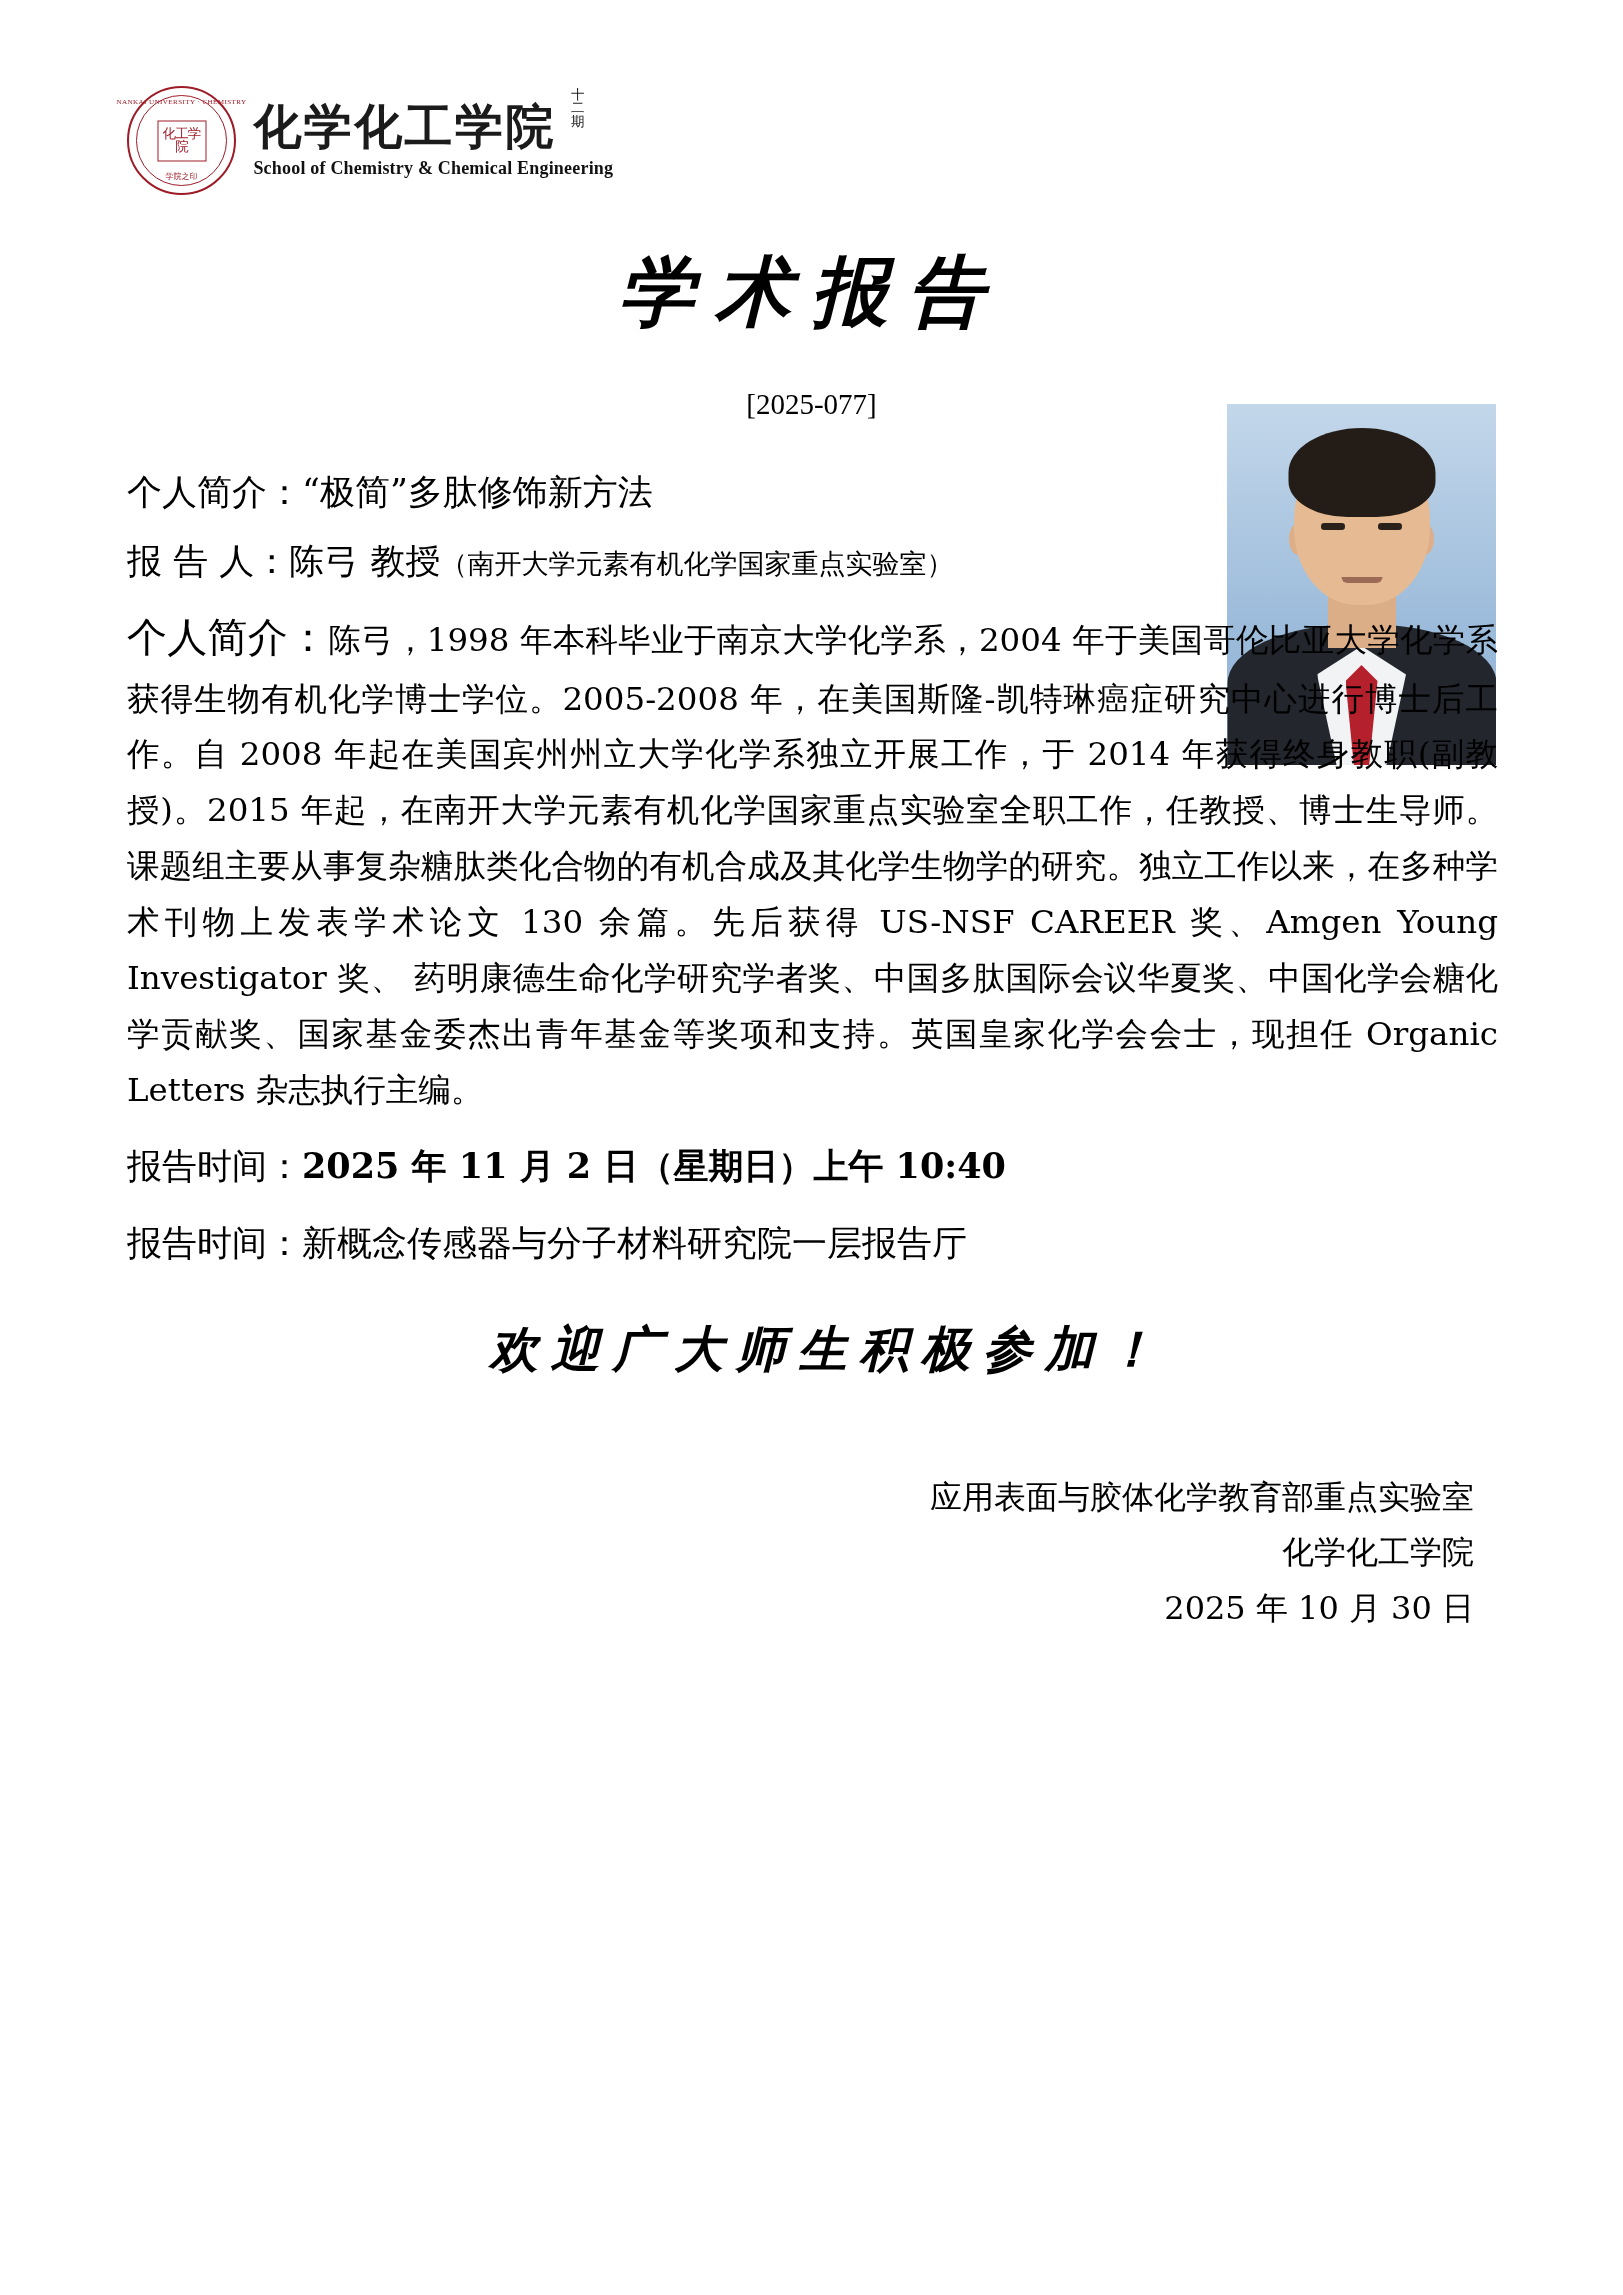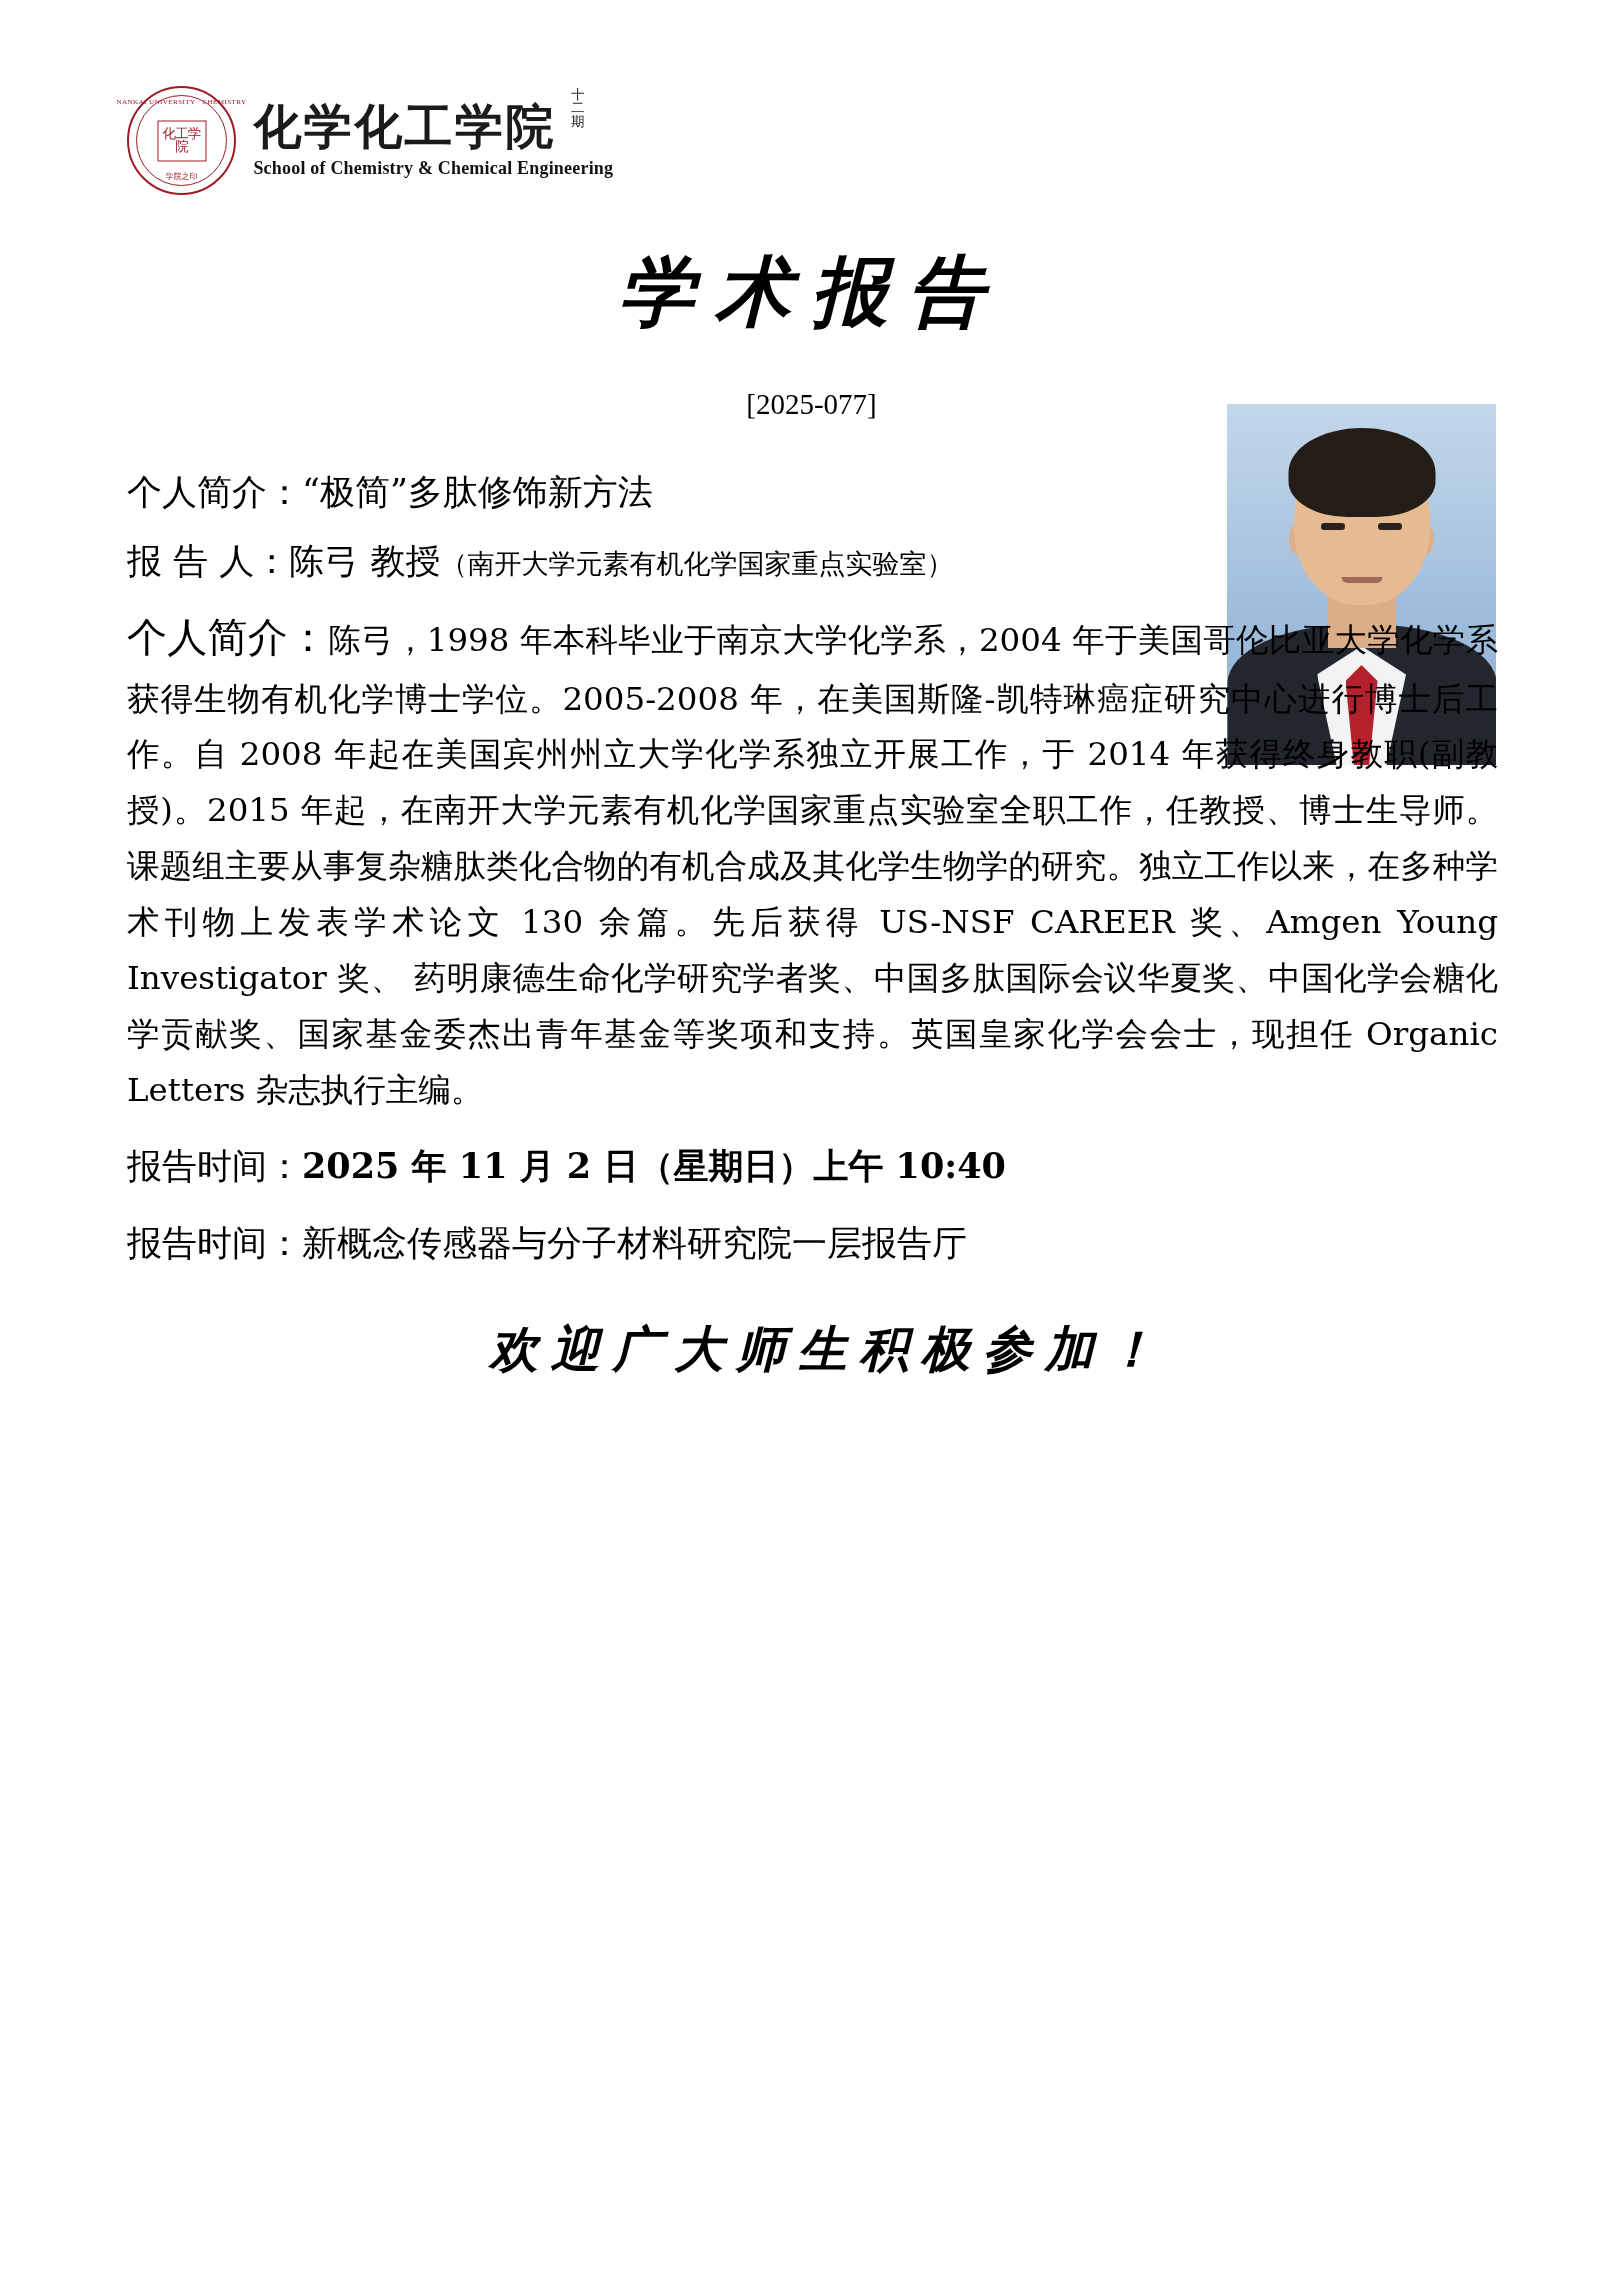--- a/index.html
+++ b/index.html
@@ -346,16 +346,21 @@
     <div class="line-big"><span>报 告 人：</span><span>陈弓  教授</span><span class="sub">（南开大学元素有机化学国家重点实验室）</span></div>
 
     <div class="bio"><span class="lead">个人简介：</span><span>陈弓，1998 年本科毕业于南京大学化学系，2004 年于美国哥伦比亚大学化学系获得生物有机化学博士学位。2005-2008 年，在美国斯隆-凯特琳癌症研究中心进行博士后工作。自 2008 年起在美国宾州州立大学化学系独立开展工作，于 2014 年获得终身教职(副教授)。2015 年起，在南开大学元素有机化学国家重点实验室全职工作，任教授、博士生导师。课题组主要从事复杂糖肽类化合物的有机合成及其化学生物学的研究。独立工作以来，在多种学术刊物上发表学术论文 130 余篇。先后获得 US-NSF CAREER 奖、Amgen Young Investigator 奖、 药明康德生命化学研究学者奖、中国多肽国际会议华夏奖、中国化学会糖化学贡献奖、国家基金委杰出青年基金等奖项和支持。英国皇家化学会会士，现担任 Organic Letters  杂志执行主编。</span></div>
 
     <div class="datetime"><span>报告时间：</span><b>2025 年 11 月 2 日（星期日）上午 10:40</b></div>
 
     <div class="place"><span>报告时间：</span><span>新概念传感器与分子材料研究院一层报告厅</span></div>
 
     <div class="welcome">欢迎广大师生积极参加！</div>
 
+    <div class="signature">
+      <div>应用表面与胶体化学教育部重点实验室</div>
+      <div>化学化工学院</div>
+      <div>2025 年 10 月 30 日</div>
+    </div>
 
   </div>
 </div>
 
 
 </body></html>

